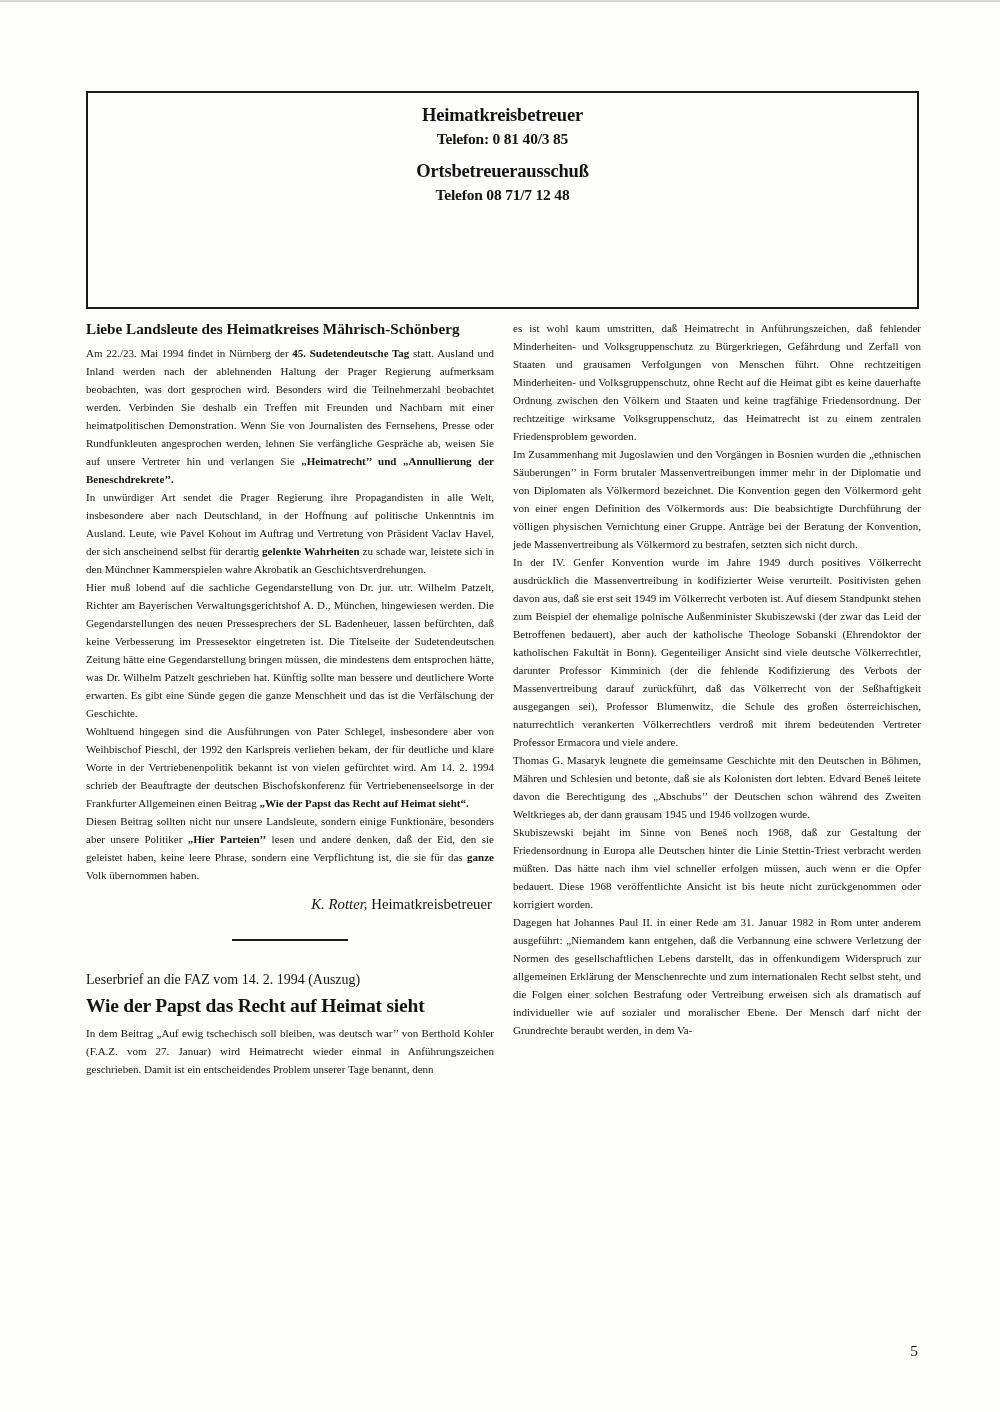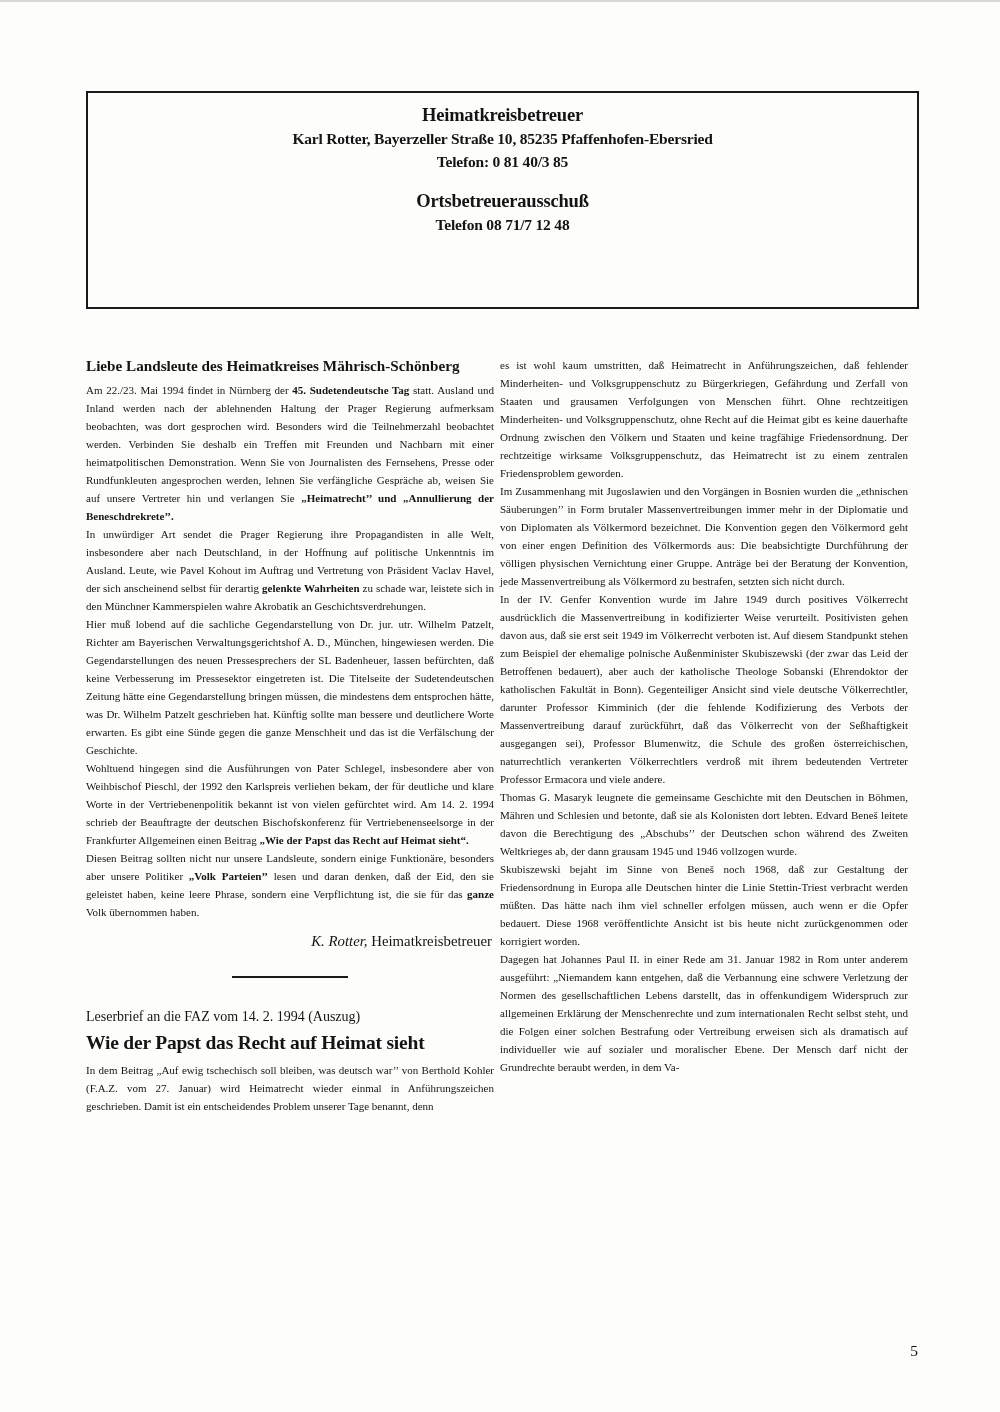--- a/index.html
+++ b/index.html
@@ -15,33 +15,33 @@
   .top-edge{position:absolute;top:0;left:0;width:100%;height:2px;background:#d9d9d6;}
 
   
   .header-box{
     position:absolute;left:86px;top:91px;width:833px;height:218px;
     border:2px solid #1a1a1a;
     box-sizing:border-box;
     text-align:center;
     padding-top:10px;
   }
-  .hb-group{margin-top:16px;}
+  .hb-group{margin-top:9px;}
   .hb-group:first-child{margin-top:0;}
   .hb-title{
     font-weight:bold;font-size:18.5px;line-height:24px;letter-spacing:-0.2px;
   }
   .hb-line{
     font-weight:bold;font-size:15.5px;line-height:23px;letter-spacing:-0.2px;
   }
 
   
   .columns{
-    position:absolute;left:86px;top:356px;width:836px;
-    display:flex;gap:6px;
+    position:absolute;left:86px;top:319px;width:836px;
+    display:flex;gap:19px;
   }
   .col{width:408px;}
   .body-text p{
     margin:0;
     font-size:11px;
     line-height:18px;
     text-align:justify;
     text-justify:inter-word;
   }
   .b{font-weight:bold;}
@@ -70,38 +70,37 @@
 </style>
 </head>
 <body>
 
 <div class="page">
   <div class="top-edge"></div>
 
   <div class="header-box">
       <div class="hb-group">
         <div class="hb-title">Heimatkreisbetreuer</div>
-        <div class="hb-line">Karl Rotter, Bayerzeller Straße 10, 85235 Pfaffenhofen-Ebersried</div>
         <div class="hb-line">Telefon: 0 81 40/3 85</div>
       </div>
       <div class="hb-group">
         <div class="hb-title">Ortsbetreuerausschuß</div>
         <div class="hb-line">Telefon 08 71/7 12 48</div>
       </div>
     </div>
 
   <div class="columns">
     <div class="col">
       <h3 class="col-heading">Liebe Landsleute des Heimatkreises Mährisch-Schönberg</h3>
       <div class="body-text">
           <p><span>Am 22./23. Mai 1994 findet in Nürnberg der </span><span class="b">45. Sudetendeutsche Tag</span><span> statt. Ausland und Inland werden nach der ablehnenden Haltung der Prager Regierung aufmerksam beobachten, was dort gesprochen wird. Besonders wird die Teilnehmerzahl beobachtet werden. Verbinden Sie deshalb ein Treffen mit Freunden und Nachbarn mit einer heimatpolitischen Demonstration. Wenn Sie von Journalisten des Fernsehens, Presse oder Rundfunkleuten angesprochen werden, lehnen Sie verfängliche Gespräche ab, weisen Sie auf unsere Vertreter hin und verlangen Sie </span><span class="b">„Heimatrecht’’ und „Annullierung der Beneschdrekrete’’.</span></p>
           <p><span>In unwürdiger Art sendet die Prager Regierung ihre Propagandisten in alle Welt, insbesondere aber nach Deutschland, in der Hoffnung auf politische Unkenntnis im Ausland. Leute, wie Pavel Kohout im Auftrag und Vertretung von Präsident Vaclav Havel, der sich anscheinend selbst für derartig </span><span class="b">gelenkte Wahrheiten</span><span> zu schade war, leistete sich in den Münchner Kammerspielen wahre Akrobatik an Geschichtsverdrehungen.</span></p>
           <p><span>Hier muß lobend auf die sachliche Gegendarstellung von Dr. jur. utr. Wilhelm Patzelt, Richter am Bayerischen Verwaltungsgerichtshof A. D., München, hingewiesen werden. Die Gegendarstellungen des neuen Pressesprechers der SL Badenheuer, lassen befürchten, daß keine Verbesserung im Pressesektor eingetreten ist. Die Titelseite der Sudetendeutschen Zeitung hätte eine Gegendarstellung bringen müssen, die mindestens dem entsprochen hätte, was Dr. Wilhelm Patzelt geschrieben hat. Künftig sollte man bessere und deutlichere Worte erwarten. Es gibt eine Sünde gegen die ganze Menschheit und das ist die Verfälschung der Geschichte.</span></p>
           <p><span>Wohltuend hingegen sind die Ausführungen von Pater Schlegel, insbesondere aber von Weihbischof Pieschl, der 1992 den Karlspreis verliehen bekam, der für deutliche und klare Worte in der Vertriebenenpolitik bekannt ist von vielen gefürchtet wird. Am 14. 2. 1994 schrieb der Beauftragte der deutschen Bischofskonferenz für Vertriebenenseelsorge in der Frankfurter Allgemeinen einen Beitrag </span><span class="b">„Wie der Papst das Recht auf Heimat sieht“.</span></p>
-          <p><span>Diesen Beitrag sollten nicht nur unsere Landsleute, sondern einige Funktionäre, besonders aber unsere Politiker </span><span class="b">„Volk Parteien’’</span><span> lesen und daran denken, daß der Eid, den sie geleistet haben, keine leere Phrase, sondern eine Verpflichtung ist, die sie für das </span><span class="b">ganze</span><span> Volk übernommen haben.</span></p>
+          <p><span>Diesen Beitrag sollten nicht nur unsere Landsleute, sondern einige Funktionäre, besonders aber unsere Politiker </span><span class="b">„Hier Parteien’’</span><span> lesen und andere denken, daß der Eid, den sie geleistet haben, keine leere Phrase, sondern eine Verpflichtung ist, die sie für das </span><span class="b">ganze</span><span> Volk übernommen haben.</span></p>
         </div>
       <div class="signature"><span class="i">K. Rotter,</span><span> Heimatkreisbetreuer</span></div>
       <div class="divider"></div>
       <div class="letter-intro">Leserbrief an die FAZ vom 14. 2. 1994 (Auszug)</div>
       <h2 class="letter-heading">Wie der Papst das Recht auf Heimat sieht</h2>
       <div class="body-text">
           <p><span>In dem Beitrag „Auf ewig tschechisch soll bleiben, was deutsch war’’ von Berthold Kohler (F.A.Z. vom 27. Januar) wird Heimatrecht wieder einmal in Anführungszeichen geschrieben. Damit ist ein entscheidendes Problem unserer Tage benannt, denn</span></p>
         </div>
     </div>
 

